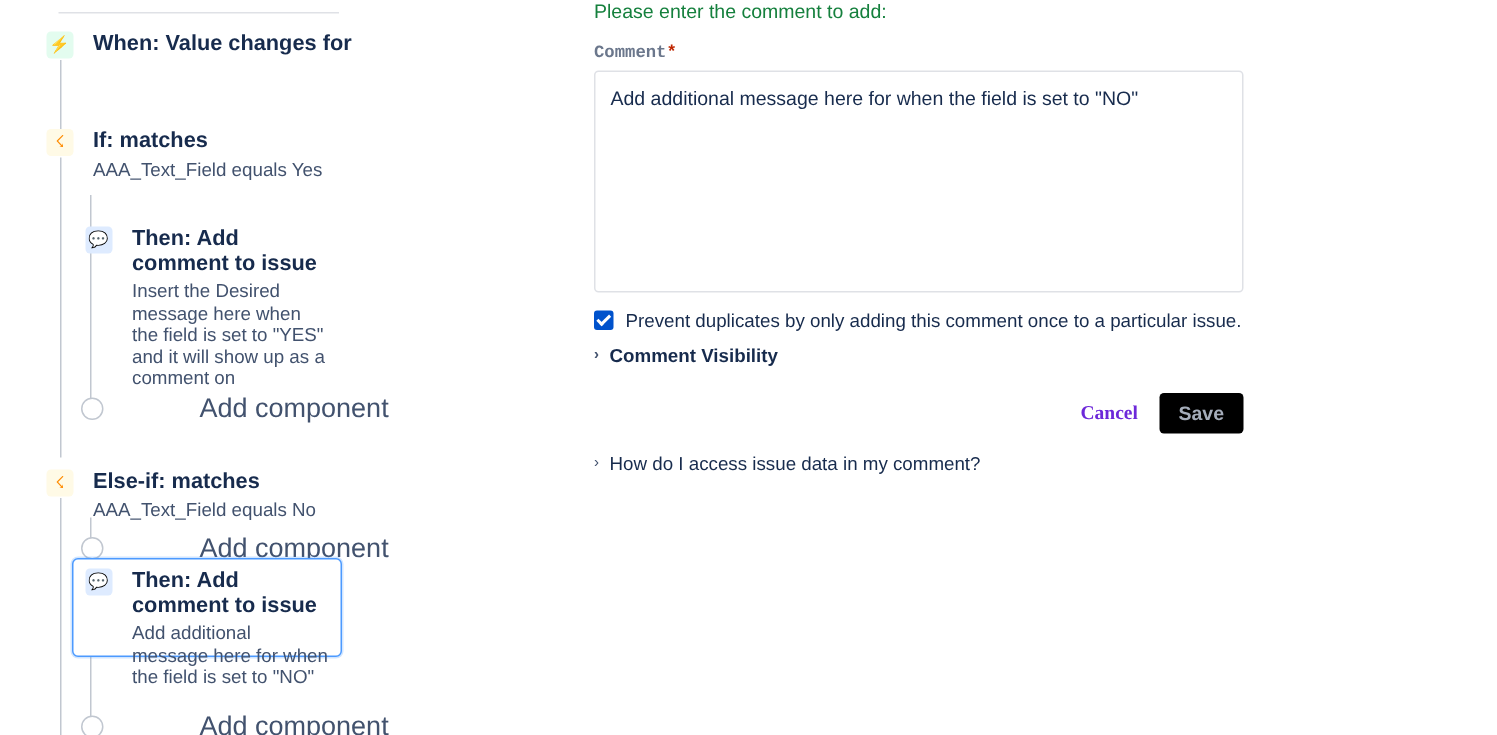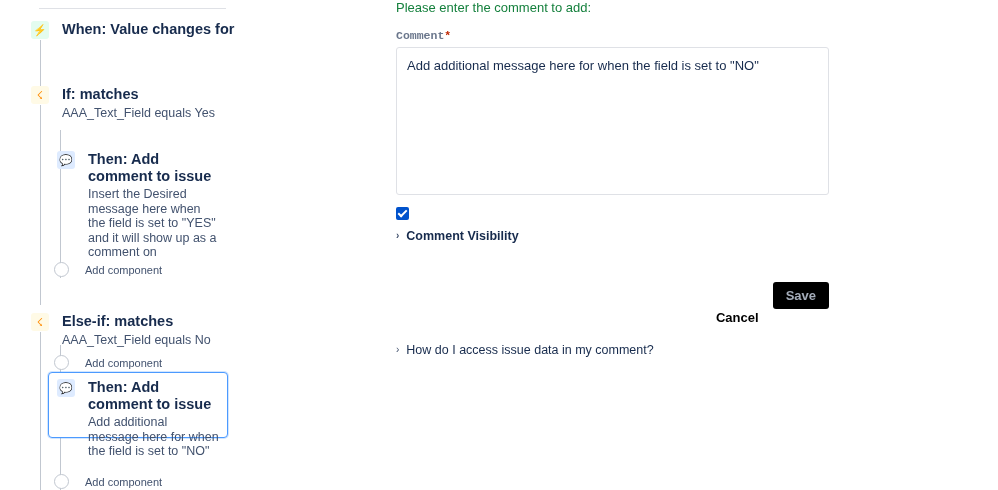--- a/index.html
+++ b/index.html
@@ -98,21 +98,22 @@
     background: #ffffff;
     box-shadow: 0 0 0 1px rgba(76,154,255,0.25);
   }
 
   
   .add-component {
     position: absolute;
     display: flex;
     align-items: center;
     color: #42526e;
-    font-size: 11px;
+    font-size: 18px;
+    gap: 48px;
   }
   .add-dot {
     width: 13px;
     height: 13px;
     border-radius: 50%;
     border: 1px solid #c1c7d0;
     background: #fff;
     flex: 0 0 auto;
   }
   .add-label { margin-left: 16px; }
@@ -205,27 +206,26 @@
   .buttons {
     width: 433px;
     margin-top: 18px;
     display: flex;
     justify-content: flex-end;
     align-items: center;
   }
   .btn-cancel {
     background: none;
     border: none;
-    color: #000000;
+    color: #6d28d9;
     font-size: 13px;
     font-weight: bold;
     cursor: pointer;
     padding: 5px 8px;
-    font-family: Liberation Sans, sans-serif;
-    margin-top: 44px;
+    font-family: Liberation Serif, serif;
   }
   .btn-save {
     margin-left: 6px;
     background: #000000;
     border: none;
     border-radius: 3px;
     color: #a5adba;
     font-size: 13px;
     font-weight: bold;
     padding: 6px 13px;
@@ -317,20 +317,21 @@
     <p class="form-intro">Please enter the comment to add:</p>
 
     <div class="field-label">
       <span>Comment</span><span class="req">*</span>
     </div>
 
     <textarea class="editor" placeholder="Add a comment…" style="">Add additional message here for when the field is set to "NO"</textarea>
 
     <div class="checkbox-row">
       <span class="cb"></span>
+      <span class="checkbox-label">Prevent duplicates by only adding this comment once to a particular issue.</span>
     </div>
 
     <div class="disclosure">
       <span class="chev">›</span>
       <span>Comment Visibility</span>
     </div>
 
     <div class="buttons">
       <button class="btn-cancel">Cancel</button>
       <button class="btn-save">Save</button>

